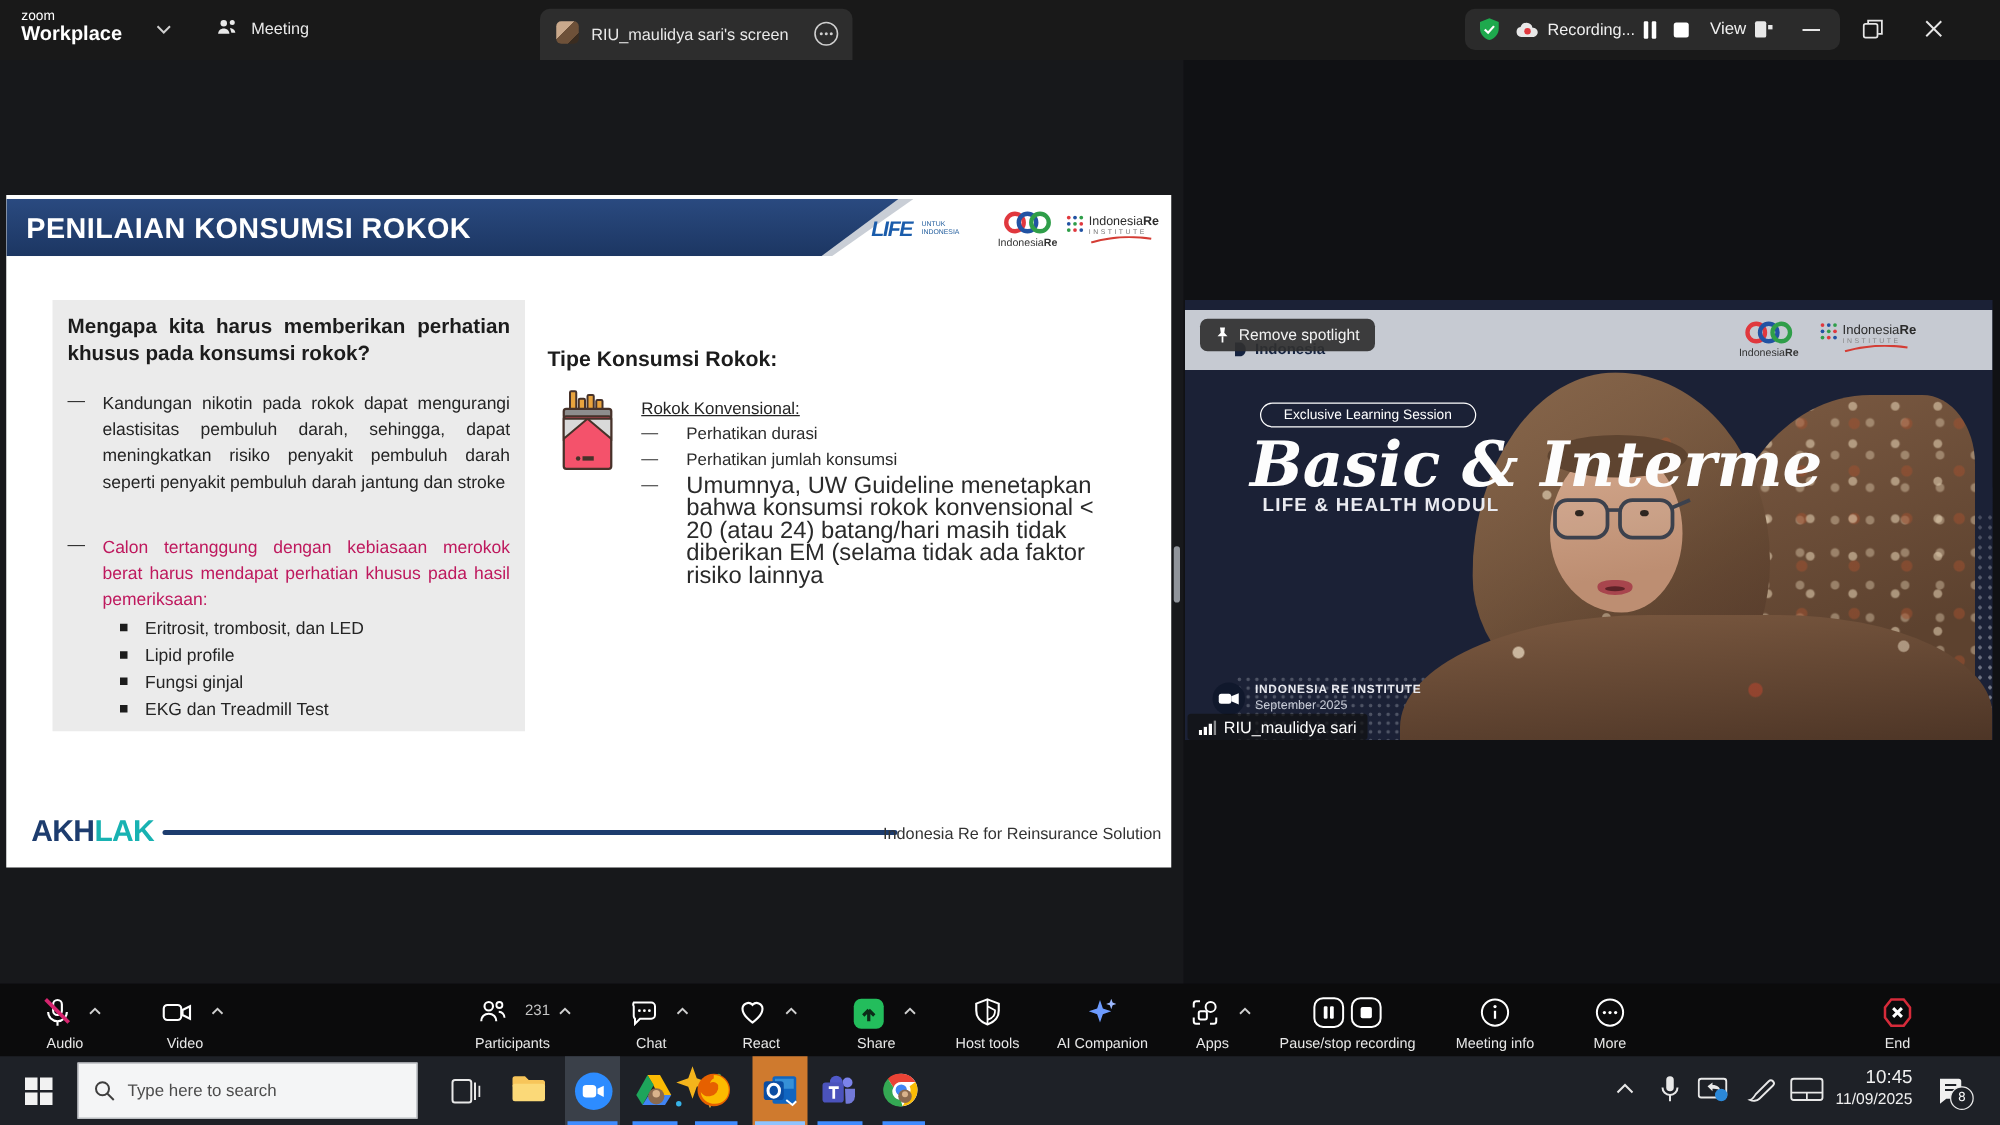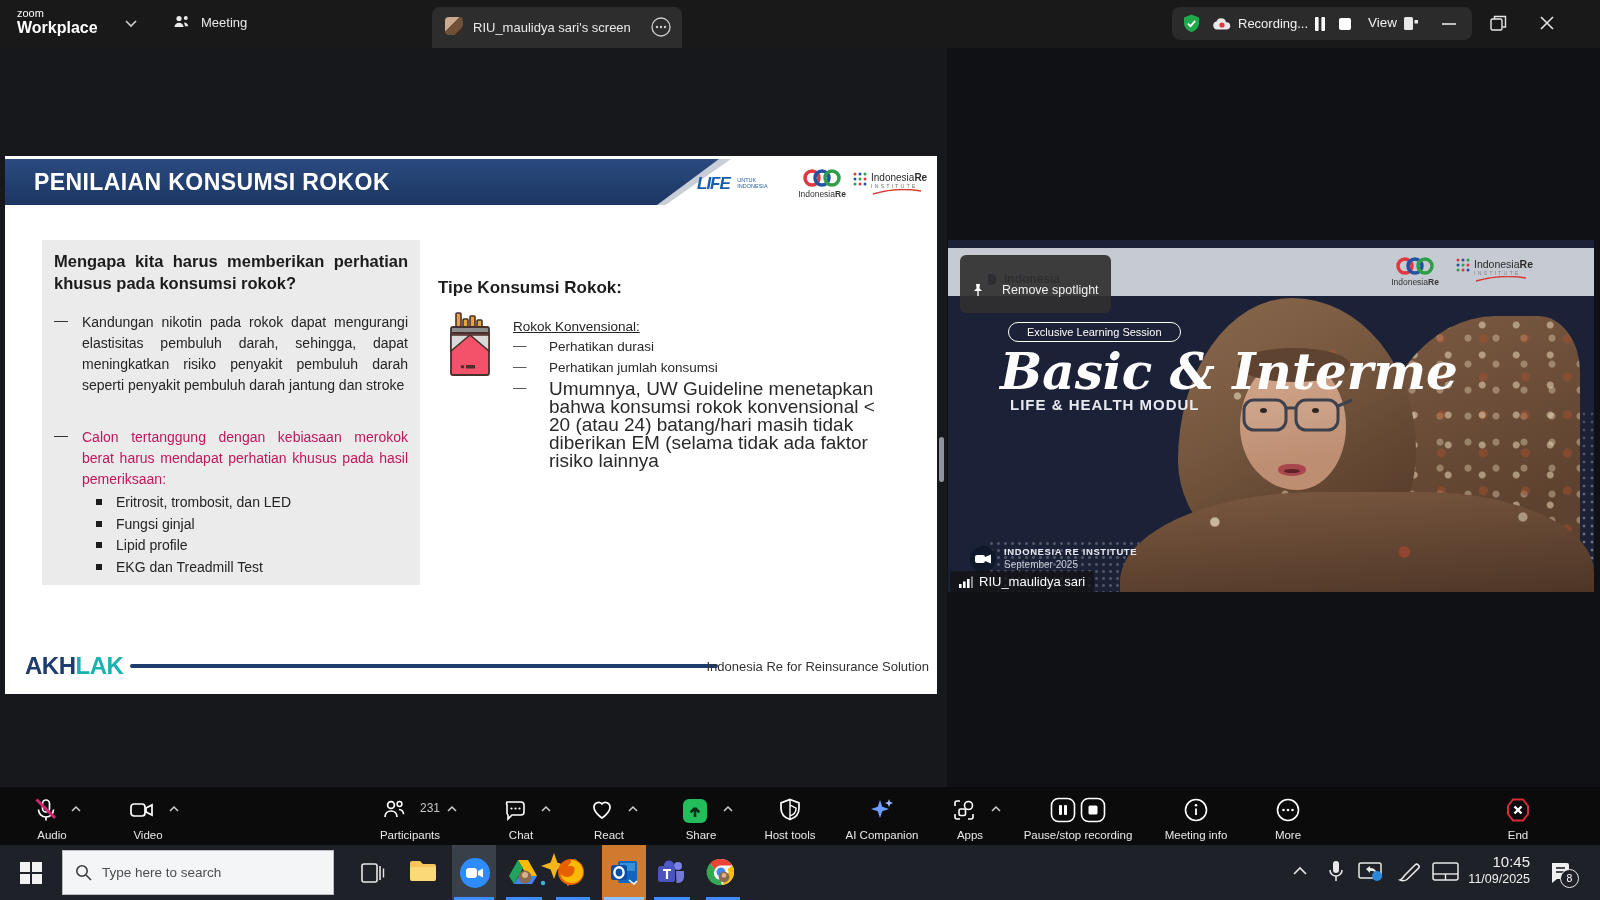--- a/index.html
+++ b/index.html
@@ -136,21 +136,21 @@
         </svg>
     </div>
   </div>
 
   <div class="abs" id="content-left"></div>
   <div class="abs" id="content-right"></div>
 
   <div class="abs" id="slide">
     <div class="abs" id="slide-banner-edge"></div>
     <div class="abs" id="slide-banner">
-      <div class="slide-title" style="padding-left:29px;">PENILAIAN KONSUMSI ROKOK</div>
+      <div class="slide-title" style="padding-left:16px;">PENILAIAN KONSUMSI ROKOK</div>
     </div>
 
     <div class="abs" style="left:692px;top:18px;">
       <span style="font-size:17px;font-weight:700;font-style:italic;color:#1a5cab;letter-spacing:-1px;">LIFE</span>
       <span style="display:inline-block;vertical-align:top;margin-top:3px;margin-left:3px;width:32px;font-size:5.5px;color:#26609f;line-height:6px;">UNTUK INDONESIA</span>
     </div>
     <div class="abs" style="left:790px;top:12px;width:54px;text-align:center;">
       <svg width="44" height="20" style="margin:0 auto;">
         <circle cx="12" cy="10" r="7" stroke="#e0383e" stroke-width="3.5" fill="none"></circle>
         <circle cx="22" cy="10" r="7" stroke="#2253a3" stroke-width="3.5" fill="none"></circle>
@@ -186,22 +186,22 @@
       <div style="position:relative;margin-top:18px;padding-left:28px;">
         <span class="dash-marker" style="font-size:14px;">—</span>
         <div class="just lh" style="font-size:14px;color:#242424;">Kandungan nikotin pada rokok dapat mengurangi  elastisitas pembuluh darah, sehingga, dapat  meningkatkan risiko penyakit pembuluh darah seperti  penyakit pembuluh darah jantung dan stroke</div>
       </div>
       <div style="position:relative;margin-top:20px;padding-left:28px;">
         <span class="dash-marker" style="font-size:14px;">—</span>
         <div class="just lh" style="font-size:14px;color:#be185d;margin-top:31px;">Calon tertanggung dengan kebiasaan merokok berat  harus mendapat perhatian khusus pada hasil  pemeriksaan:</div>
       </div>
       <div style="margin-top:2px;padding-left:62px;">
         <div style="position:relative;font-size:14px;color:#242424;line-height:21.5px;"><span style="position:absolute;left:-20px;top:7px;width:6px;height:6px;background:#1c1c1c;"></span><span>Eritrosit, trombosit, dan LED</span></div>
+        <div style="position:relative;font-size:14px;color:#242424;line-height:21.5px;"><span style="position:absolute;left:-20px;top:7px;width:6px;height:6px;background:#1c1c1c;"></span><span>Lipid profile</span></div>
         <div style="position:relative;font-size:14px;color:#242424;line-height:21.5px;"><span style="position:absolute;left:-20px;top:7px;width:6px;height:6px;background:#1c1c1c;"></span><span>Fungsi ginjal</span></div>
-        <div style="position:relative;font-size:14px;color:#242424;line-height:21.5px;"><span style="position:absolute;left:-20px;top:7px;width:6px;height:6px;background:#1c1c1c;"></span><span>Lipid profile</span></div>
         <div style="position:relative;font-size:14px;color:#242424;line-height:21.5px;"><span style="position:absolute;left:-20px;top:7px;width:6px;height:6px;background:#1c1c1c;"></span><span>EKG dan Treadmill Test</span></div>
       </div>
     </div>
 
     <div class="abs" style="left:433px;top:122px;font-size:17px;font-weight:700;color:#1c1c1c;">Tipe Konsumsi Rokok:</div>
 
     <div class="abs" style="left:437px;top:155px;width:58px;height:68px;">
       <svg width="58" height="68" viewBox="0 0 58 68">
         <rect x="14" y="2" width="5" height="16" rx="1" fill="#e8a33d" stroke="#46322a" stroke-width="1.6"></rect>
         <rect x="21" y="8" width="5" height="10" rx="1" fill="#e8a33d" stroke="#46322a" stroke-width="1.6"></rect>
@@ -308,21 +308,21 @@
       <div class="abs" style="left:192px;top:112px;width:7px;height:5px;border-radius:50%;background:#2e2620;"></div>
       <div class="abs" style="left:158px;top:168px;width:28px;height:12px;border-radius:50% 50% 60% 60%;background:#a8454d;"></div>
       <div class="abs" style="left:164px;top:173px;width:16px;height:4px;border-radius:50%;background:#5d2227;"></div>
       <div class="abs" style="left:0px;top:196px;width:474px;height:100px;border-radius:42% 36% 0 0/90% 80% 0 0;background:
         radial-gradient(circle at 20% 30%, rgba(240,225,200,.7) 4px, transparent 5.4px),
         radial-gradient(circle at 60% 60%, rgba(179,69,46,.6) 5px, transparent 6.4px),
         radial-gradient(circle at 85% 25%, rgba(240,225,200,.5) 4px, transparent 5.2px),
         linear-gradient(175deg,#7c5a41,#4d3526)"></div>
     </div>
 
-    <div class="abs" style="left:12px;top:15px;height:26px;background:rgba(48,48,48,.92);border-radius:6px;display:flex;align-items:flex-end;gap:18px;padding:16px 12px;">
+    <div class="abs" style="left:12px;top:15px;height:26px;background:rgba(48,48,48,.92);border-radius:6px;display:flex;align-items:center;gap:7px;padding:0 12px;">
       <svg width="12" height="14">
           <path d="M4 1h4l-.6 4.2L10 8H2l2.6-2.8z" fill="#fff"></path>
           <line x1="6" y1="8" x2="6" y2="13" stroke="#fff" stroke-width="1.4"></line>
         </svg>
       <span style="font-size:12.5px;color:#f2f2f2;white-space:nowrap;">Remove spotlight</span>
     </div>
 
     <div class="abs" style="left:60px;top:82px;border:1.5px solid #fff;border-radius:13px;padding:3px 18px;font-size:11px;color:#fff;">Exclusive Learning Session</div>
     <div class="abs scriptfont" style="left:52px;top:102px;font-size:50px;color:#fdfdfd;white-space:nowrap;">Basic &amp; Interme</div>
     <div class="abs" style="left:62px;top:156px;font-size:15px;font-weight:700;letter-spacing:1px;color:#e9eaf0;">LIFE &amp; HEALTH MODUL</div>

